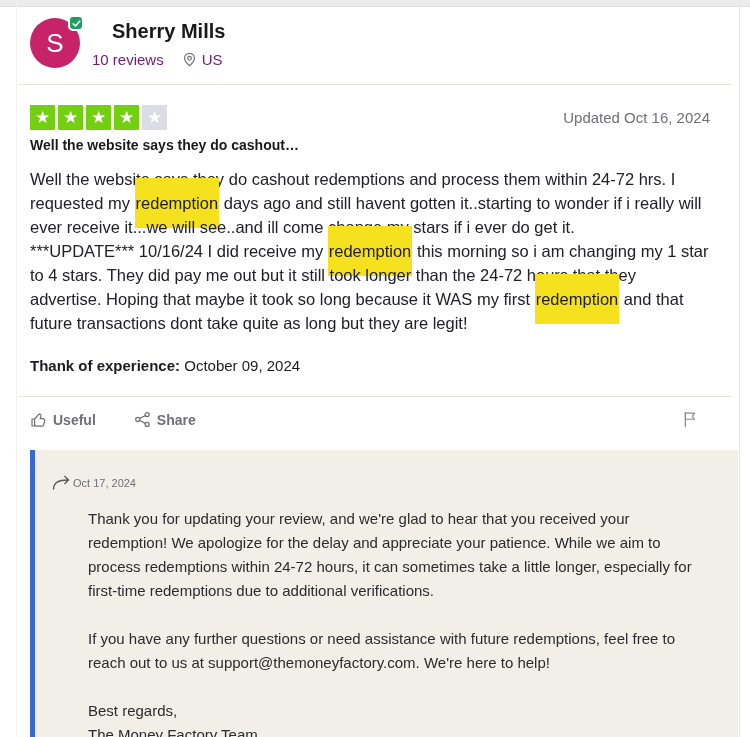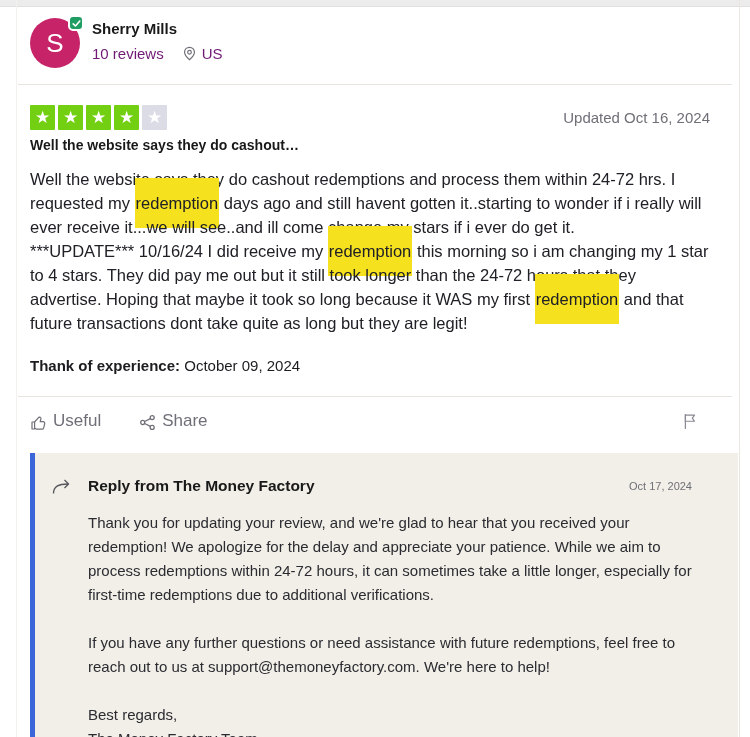--- a/index.html
+++ b/index.html
@@ -31,21 +31,21 @@
     font-size: 26px; font-weight: 400;
   }
   .verified-badge {
     position: absolute; top: -3px; right: -4px;
     width: 16px; height: 16px; border-radius: 5px;
     background: var(--verified_green, #1f9e63);
     border: 2px solid #fff;
     display: flex; align-items: center; justify-content: center;
   }
   .header-info { margin-left: 12px; padding-top: 2px; }
-  .author-name { font-size: 15px; font-weight: 700; color: #191919; cursor: pointer; }
+  .author-name { font-size: 20px; font-weight: 700; color: #191919; cursor: pointer; margin-left: 20px; }
   .author-meta { margin-top: 8px; display: flex; align-items: center; gap: 18px; color: #701a75; font-size: 15px; }
   .meta-item { display: flex; align-items: center; gap: 5px; }
 
   .divider { border: none; border-top: 1px solid #e7e4de; margin: 16px -22px 0 -12px; }
 
   
   .rating-row { display: flex; align-items: center; justify-content: space-between; margin-top: 20px; }
   .stars { display: flex; gap: 3px; }
   .star-cell {
     width: 25px; height: 25px; border-radius: 1px;
@@ -60,21 +60,21 @@
   .review-title { margin: 7px 0 0 0; font-size: 14px; font-weight: 700; color: #191919; }
   .review-body { margin-top: 14px; font-size: 16.5px; line-height: 24px; color: #202027; }
   .hl { background: var(--highlight, #f5e11e); padding: 16px 1px; }
 
   .doe-row { margin-top: 22px; font-size: 15px; color: #1c1c21; }
   .doe-label { font-weight: 700; }
 
   
   .actions-divider { border: none; border-top: 1px solid #e7e4de; margin: 22px -22px 0 -12px; }
   .actions-row { display: flex; align-items: center; margin-top: 14px; padding-bottom: 12px; }
-  .action-btn { display: flex; align-items: flex-end; gap: 6px; color: #6f6f78; font-size: 17px; cursor: pointer; background: none; border: none; padding: 0; font-family: inherit; }
+  .action-btn { display: flex; align-items: flex-end; gap: 6px; color: #6f6f78; font-size: 14px; cursor: pointer; background: none; border: none; padding: 0; font-family: inherit; font-weight: bold; }
   .action-btn + .action-btn { margin-left: 38px; }
   .flag-btn { margin-left: auto; margin-right: 12px; background: none; border: none; cursor: pointer; padding: 0; }
 
   
   .reply-box {
     margin: 10px 0 0 0;
     width: 708px;
     min-height: 300px;
     background: var(--reply_bg, #f1efe7);
     border-left: 5px solid var(--reply_bar, #3a66d9);
@@ -179,21 +179,20 @@
   </div>
 
   <div class="reply-box">
     <div class="reply-header">
       <span>
         <svg width="22" height="17" viewBox="0 0 22 17">
             <path d="M2.5 15.5 C2.5 8.5 7 6 17.5 6" fill="none" stroke="#55555c" stroke-width="1.3"></path>
             <path d="M13.5 2 L17.5 6 L13.5 10" fill="none" stroke="#55555c" stroke-width="1.3" stroke-linejoin="round"></path>
           </svg>
       </span>
-      <div class="reply-title">Reply from The Money Factory</div>
       <div class="reply-date">Oct 17, 2024</div>
     </div>
     <div class="reply-body">
         <p>Thank you for updating your review, and we're glad to hear that you received your redemption! We apologize for the delay and appreciate your patience. While we aim to process redemptions within 24-72 hours, it can sometimes take a little longer, especially for first-time redemptions due to additional verifications.</p>
         <p>If you have any further questions or need assistance with future redemptions, feel free to reach out to us at support@themoneyfactory.com. We're here to help!</p>
         <p>Best regards,<br>The Money Factory Team</p>
       </div>
   </div>
 
 </div>

